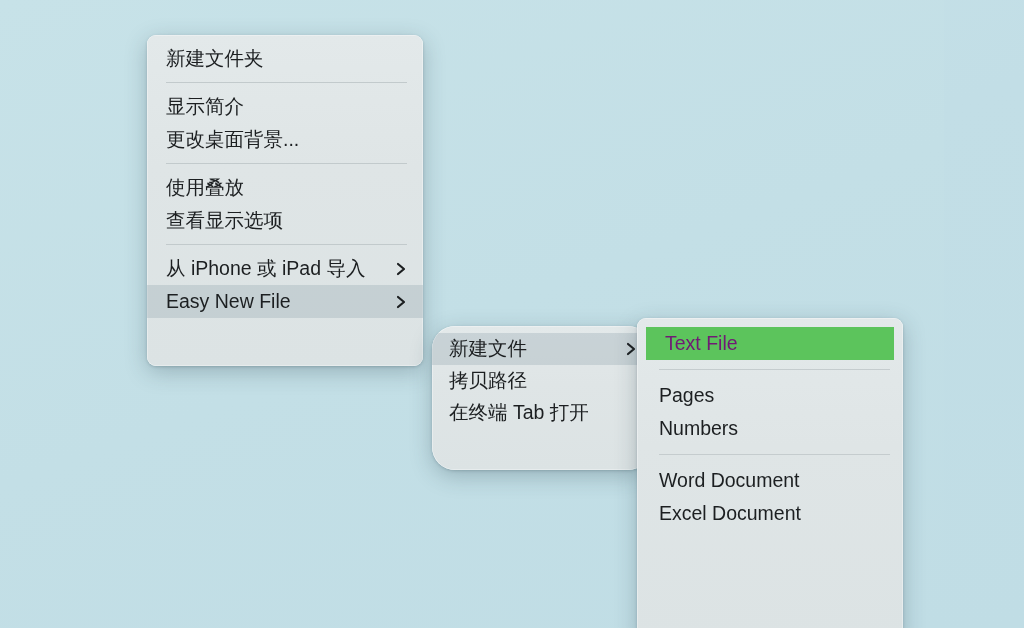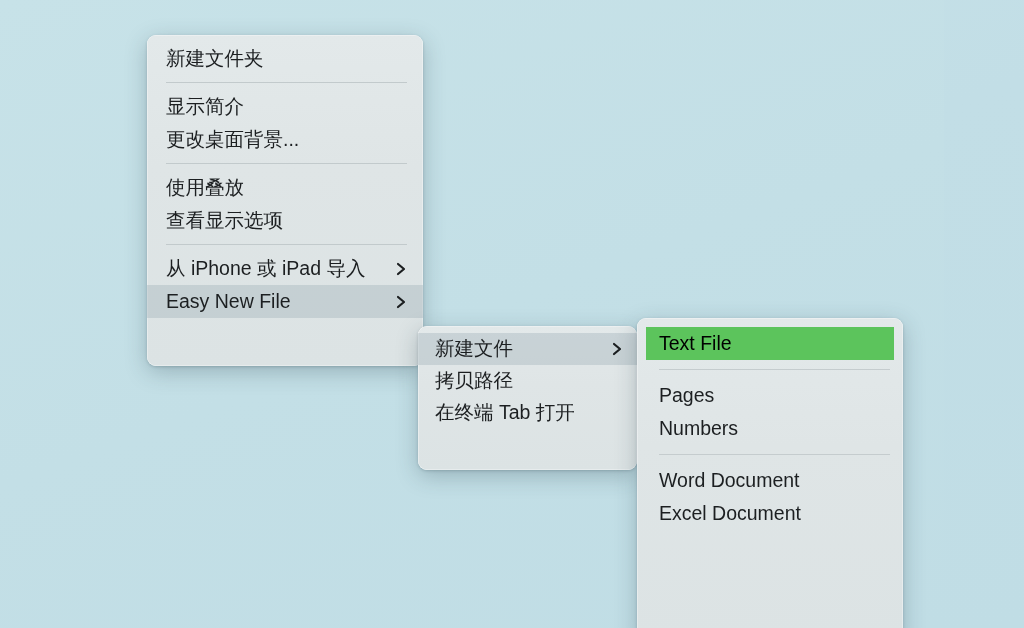--- a/index.html
+++ b/index.html
@@ -81,25 +81,26 @@
   }
   #menu-root .separator {
     margin: 7px 16px 7px 19px;
   }
   #menu-root .menu-item.highlighted {
     background: rgba(150,168,175,0.33);
   }
 
   
   #menu-easy {
-    left: 418px;
+    left: 432px;
     top: 326px;
     width: 219px;
     height: 144px;
     padding: 7px 0 8px 0;
+    border-radius: 23px;
   }
   #menu-easy .menu-item {
     height: 32px;
     padding: 0 14px 0 17px;
     font-size: 19.5px;
   }
   #menu-easy .menu-item.highlighted {
     background: rgba(150,168,175,0.33);
   }
 
@@ -113,23 +114,23 @@
     border-bottom-left-radius: 0;
     border-bottom-right-radius: 0;
   }
   #menu-types .menu-item {
     height: 33px;
     padding: 0 14px 0 22px;
     font-size: 19.5px;
   }
   #menu-types .menu-item.selected {
     margin: 0 9px;
-    padding-left: 13px;
+    padding-left: 19px;
     border-radius: 0;
-    color: #000000;
+    color: #701a75;
     background: #5cc45c;
   }
   #menu-types .separator {
     margin: 9px 13px 9px 22px;
     background: #c3cacc;
   }
 
   .icon-chevron {
     width: 12px;
     height: 14px;

